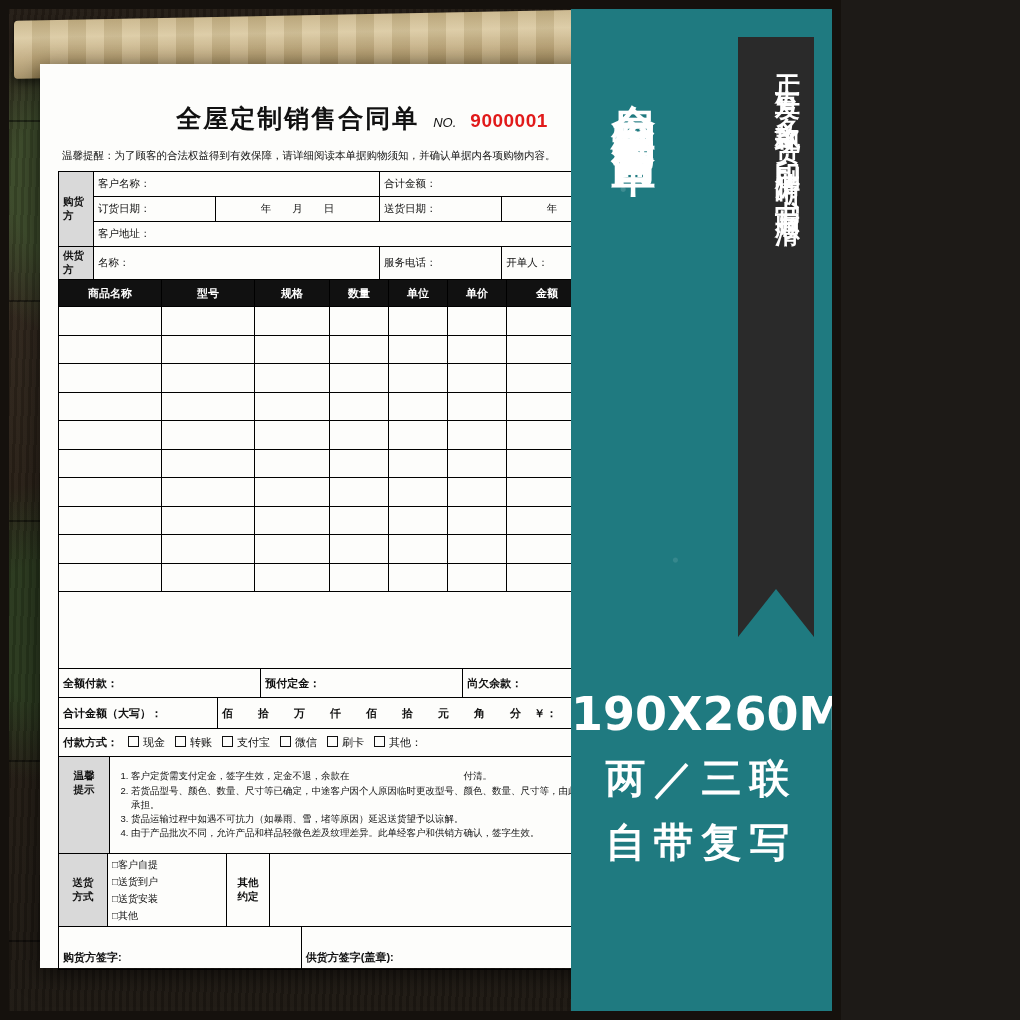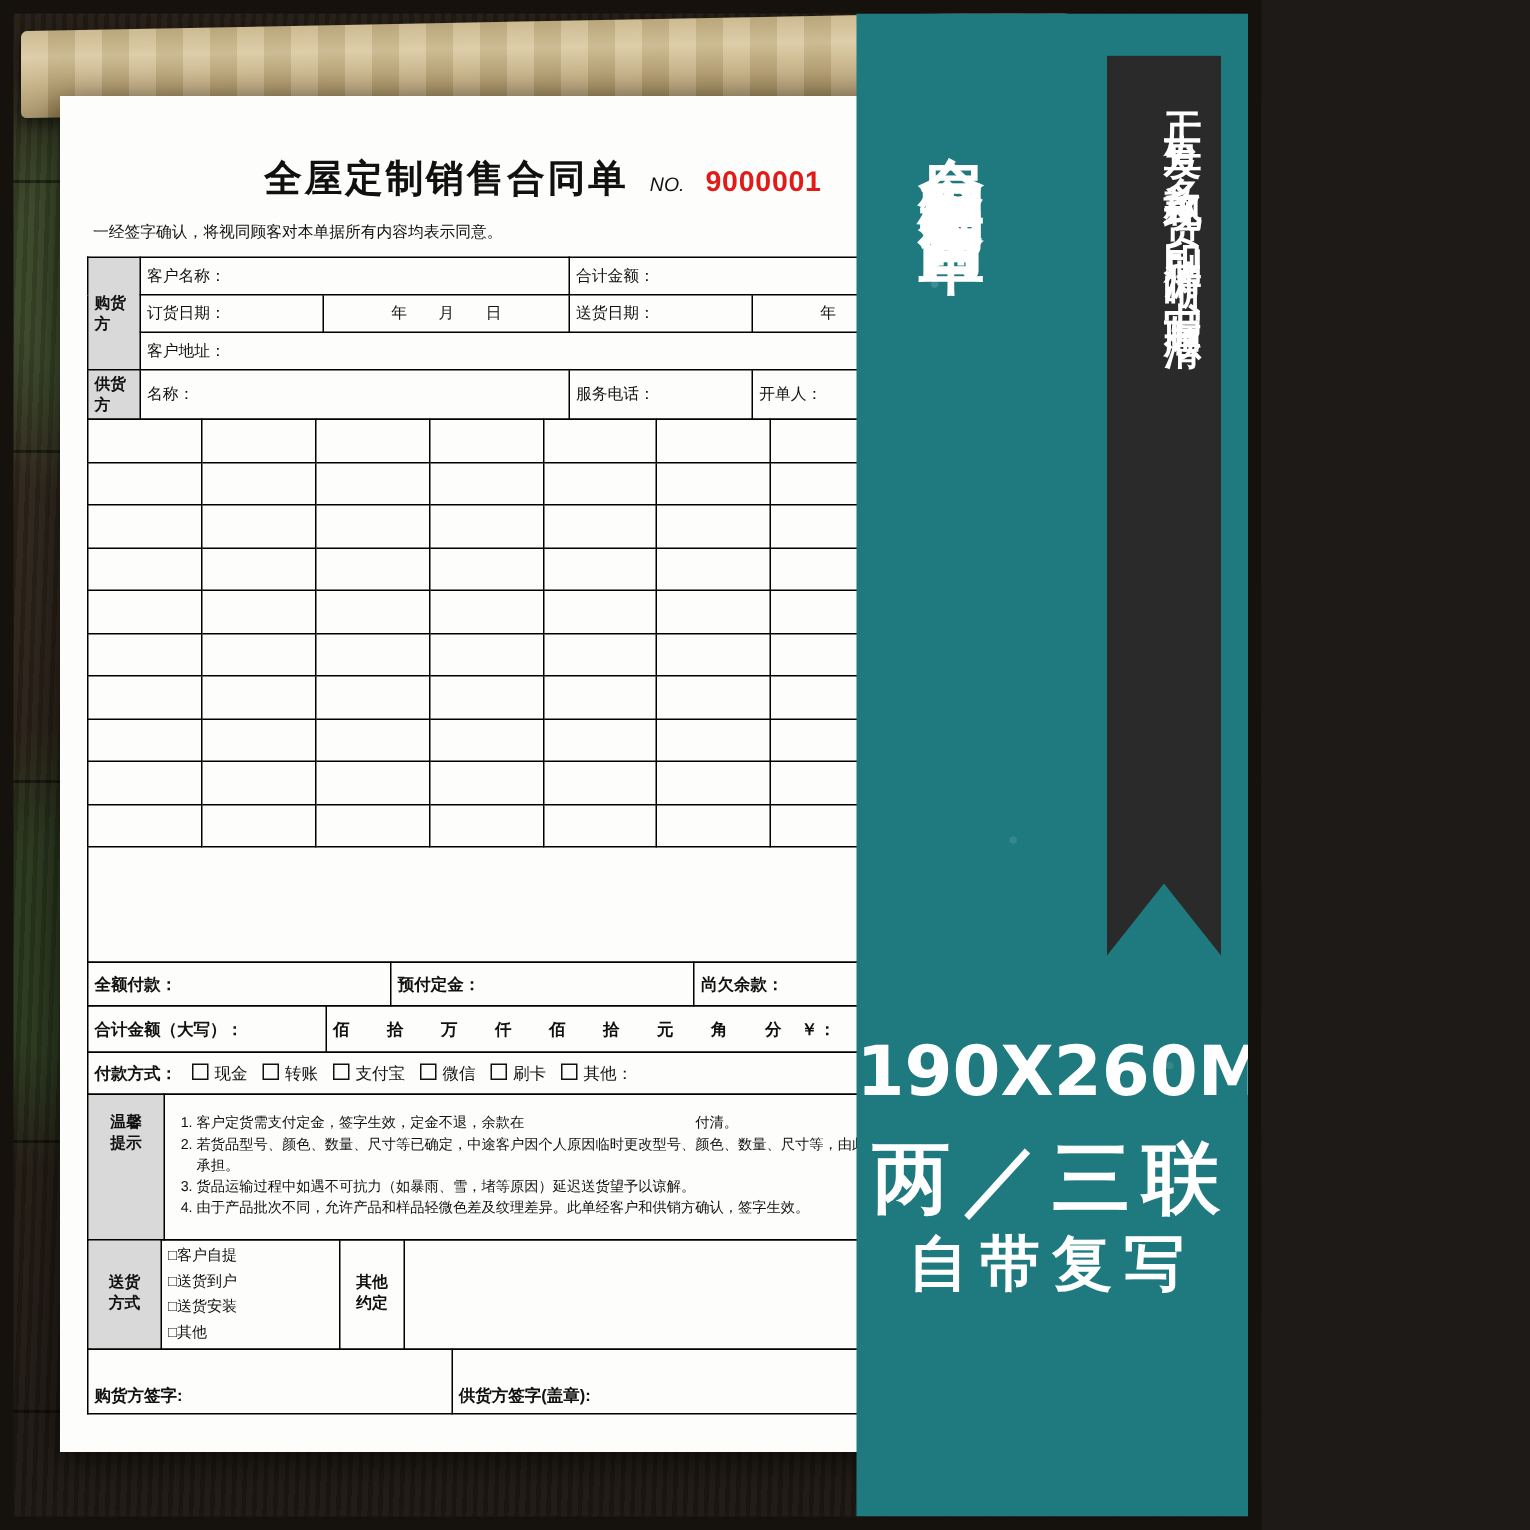--- a/index.html
+++ b/index.html
@@ -131,21 +131,21 @@
     line-height:1.5;
     height:520px;
   }
   .size-text{
     position:absolute;left:0;right:0;top:678px;text-align:center;
     font-size:46px;font-weight:bold;color:#fff;letter-spacing:0px;
     font-family:"DejaVu Sans",sans-serif;
   }
   .line2{
     position:absolute;left:0;right:0;top:742px;text-align:center;
-    font-size:52px;font-weight:bold;color:#fff;letter-spacing:8px;
+    font-size:40px;font-weight:bold;color:#fff;letter-spacing:8px;
   }
   .line3{
     position:absolute;left:0;right:0;top:806px;text-align:center;
     font-size:40px;font-weight:bold;color:#fff;letter-spacing:8px;
   }
 </style>
 </head>
 <body>
 
 <div class="stage">
@@ -163,21 +163,21 @@
   <div class="sheet">
     <div class="sheet-inner">
 
       <div class="title-row">
         <div class="title">全屋定制销售合同单</div>
         <div class="no-label">NO.</div>
         <div class="no-val">9000001</div>
       </div>
 
       <div class="notice">
-        <div>一经签字确认，将视同顾客对本单据所有内容均表示同意。</div>
+        <div>温馨提醒：为了顾客的合法权益得到有效保障，请详细阅读本单据购物须知，并确认单据内各项购物内容。</div>
       </div>
 
       <table>
         <tbody>
             <tr class="tall">
           <td class="hdr-cell" rowspan="3">购货方</td>
           <td colspan="2">客户名称：</td>
           <td colspan="2">合计金额：</td>
         </tr>
         <tr class="tall">
@@ -193,20 +193,30 @@
           <td class="hdr-cell">供货方</td>
           <td colspan="2">名称：</td>
           <td>服务电话：</td>
           <td>开单人：</td>
         </tr>
       </tbody>
         </table>
 
       <table class="items" style="margin-top:-1px">
         <tbody>
+            <tr>
+          <th style="width:94px">商品名称</th>
+          <th style="width:84px">型号</th>
+          <th style="width:66px">规格</th>
+          <th style="width:50px">数量</th>
+          <th style="width:50px">单位</th>
+          <th style="width:50px">单价</th>
+          <th style="width:72px">金额</th>
+          <th>备注</th>
+        </tr>
         <tr>
               <td></td>
               <td></td>
               <td></td>
               <td></td>
               <td></td>
               <td></td>
               <td></td>
               <td></td>
             </tr>

